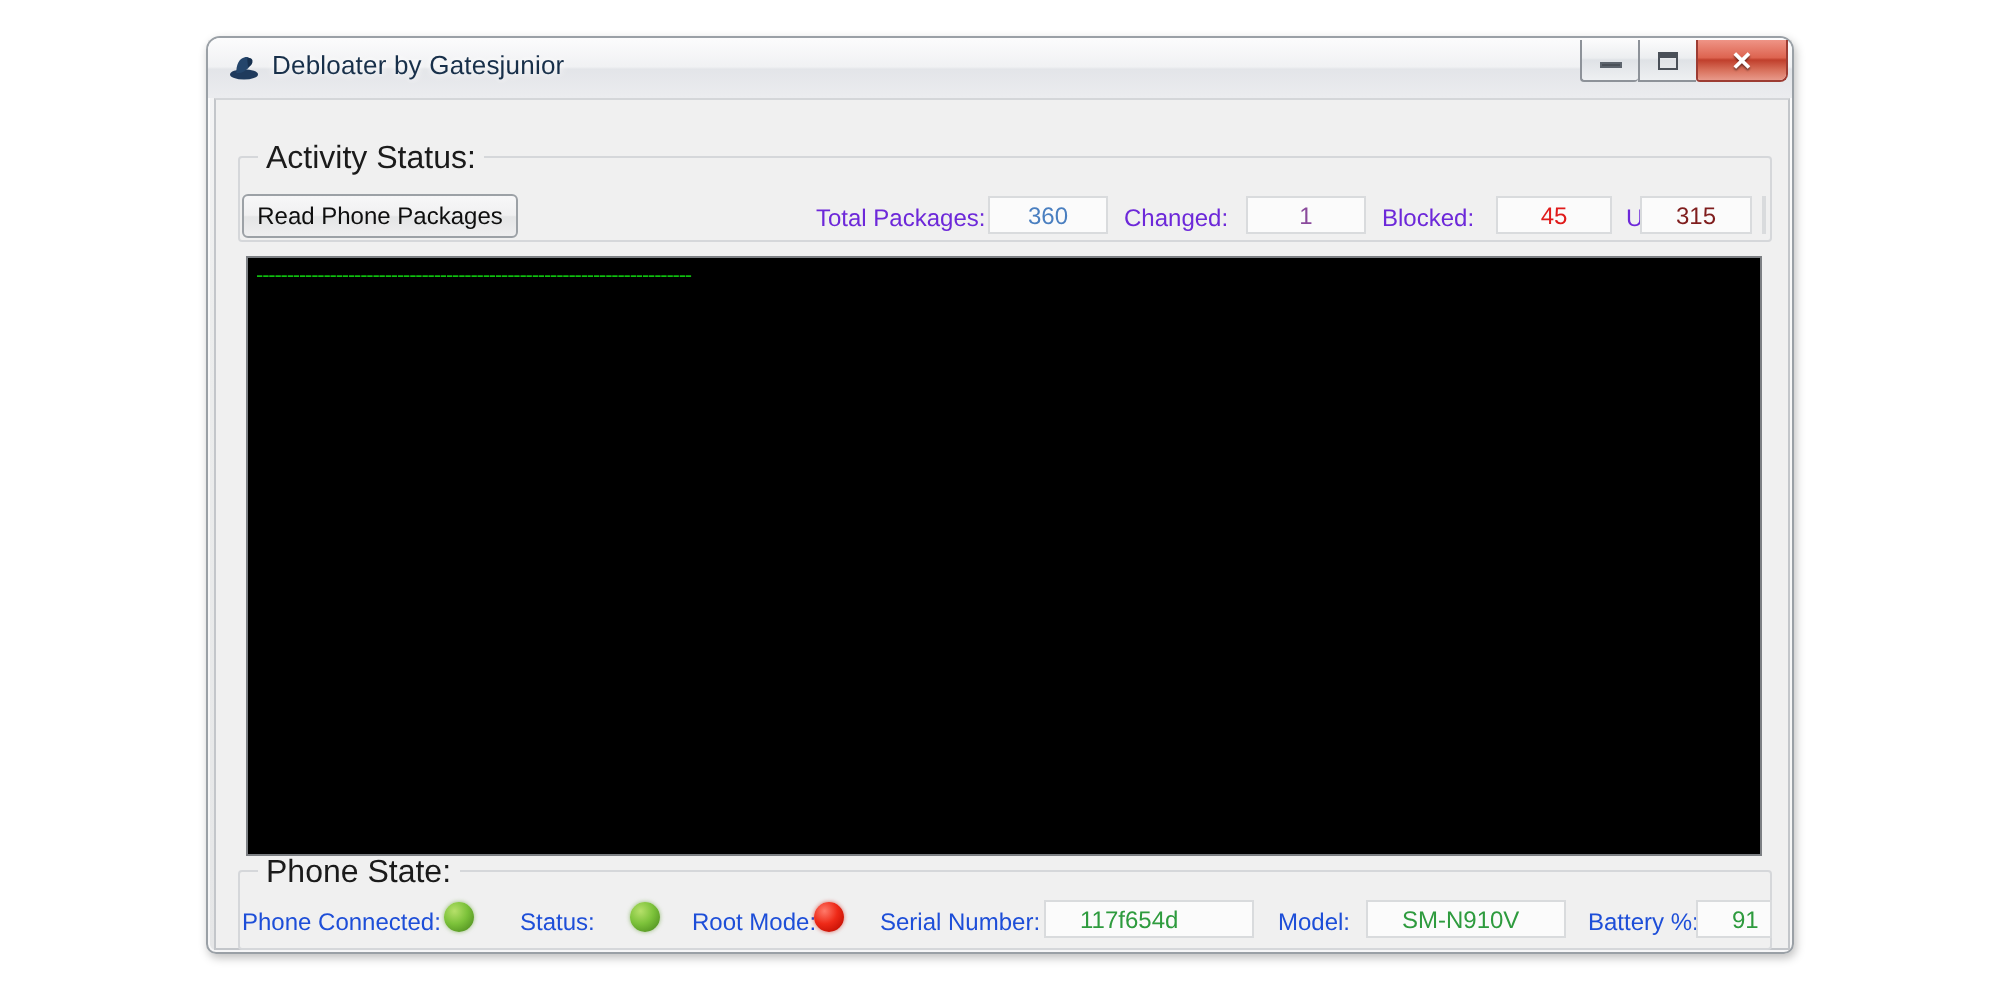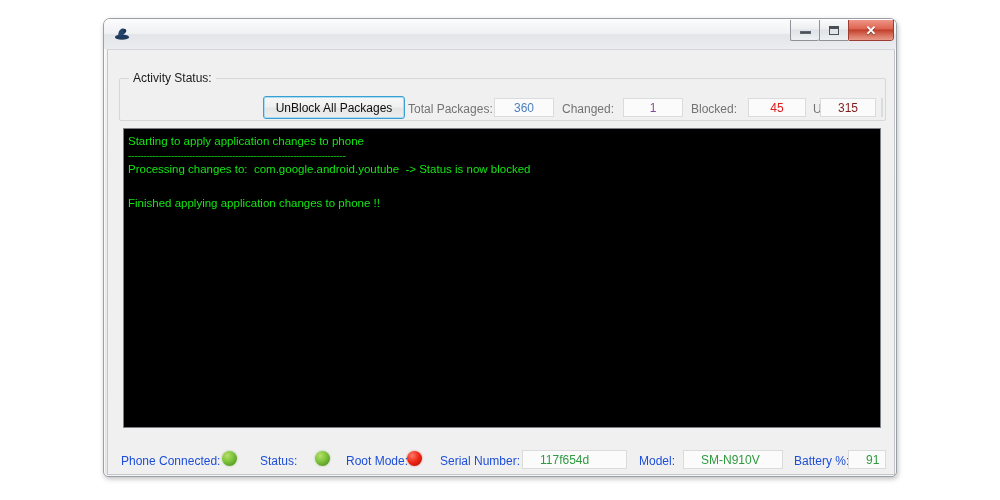--- a/index.html
+++ b/index.html
@@ -165,21 +165,21 @@
     border: 1px solid #d5d7da;
     border-radius: 2px;
     box-sizing: border-box;
   }
   .gb-label {
     position: absolute;
     top: -8px;
     left: 9px;
     background: #f0f0f0;
     padding: 0 4px;
-    font-size: 12px;
+    font-size: 16px;
     color: #1b1b1b;
     white-space: nowrap;
   }
 
   #gb-activity {
     left: 11px;
     top: 28px;
     width: 767px;
     height: 43px;
   }
@@ -219,21 +219,21 @@
     left: 155px;
     top: 46px;
     width: 142px;
     height: 23px;
   }
 
   
   .stat-label {
     position: absolute;
     font-size: 12px;
-    color: #737373;
+    color: #6d28d9;
     top: 52px;
     white-space: nowrap;
   }
   .stat-box {
     position: absolute;
     top: 48px;
     height: 19px;
     border: 1px solid #d9dbdd;
     background: #fbfbfb;
     box-sizing: border-box;
@@ -364,20 +364,21 @@
 
     <div class="titlebar">
       <span class="win-icon">
         <svg width="16" height="16" viewBox="0 0 16 16">
           <ellipse cx="8" cy="11.2" rx="7" ry="2.6" fill="#1f3a5c"></ellipse>
           <path d="M4.2 10.6 C4.0 6.2 5.6 3.2 8.4 2.6 C10.6 2.2 11.8 3.6 11.4 5.6 C11.0 7.6 9.2 9.2 6.6 10.4 Z" fill="#24456b"></path>
           <path d="M9.6 3.2 C11.4 2.6 12.6 3.6 12.2 5.2 C11.9 6.4 11.0 7.2 10.0 7.6 Z" fill="#16304f"></path>
           <ellipse cx="8" cy="11.0" rx="4.6" ry="1.5" fill="#2d5party" opacity="0"></ellipse>
         </svg>
       </span>
+      <span class="win-title">Debloater by Gatesjunior</span>
 
       <div class="win-buttons">
         <div class="wbtn min">
           <span class="wb-glyph">
               <i class="glyph-min"></i>
             </span>
         </div>
         <div class="wbtn max">
           <span class="wb-glyph">
               <i class="glyph-max"></i>
@@ -390,44 +391,44 @@
         </div>
       </div>
     </div>
 
     <div class="client">
 
       <div class="groupbox" id="gb-activity">
         <span class="gb-label">Activity Status:</span>
       </div>
 
-
-      <div class="btn focused" id="btn-unblock">UnBlock All Packages</div>
+      <div class="btn" id="btn-read">Read Phone Packages</div>
+
 
       <span class="stat-label" id="lbl-total">Total Packages:</span>
       <div class="stat-box" id="val-total" style="color: rgb(74, 127, 192);">360</div>
 
       <span class="stat-label" id="lbl-changed">Changed:</span>
       <div class="stat-box" id="val-changed" style="color: rgb(138, 74, 156);">1</div>
 
       <span class="stat-label" id="lbl-blocked">Blocked:</span>
       <div class="stat-box" id="val-blocked" style="color: rgb(224, 27, 27);">45</div>
 
       <span class="stat-label" id="lbl-unblk">UnBlocked:</span>
 
       <div class="stat-box" style="left:773px; width:0;" hidden=""></div>
 
       <div class="console">
-        <div class="cline">Starting to apply application changes to phone</div>
         <div class="cline sep">-----------------------------------------------------------------------</div>
-        <div class="cline">Processing changes to:  com.google.android.youtube  -&gt; Status is now blocked</div>
         <div class="cline blank">&nbsp;</div>
-        <div class="cline">Finished applying application changes to phone !!</div>
       </div>
 
+      <div class="groupbox" id="gb-phone">
+        <span class="gb-label">Phone State:</span>
+      </div>
 
       <span class="ps-label" id="ps-lbl-connected">Phone Connected:</span>
       <div class="led green" id="led-connected"></div>
 
       <span class="ps-label" id="ps-lbl-synced">Status:</span>
       <div class="led green" id="led-synced"></div>
 
       <span class="ps-label" id="ps-lbl-root">Root Mode:</span>
       <div class="led red" id="led-root"></div>
 

